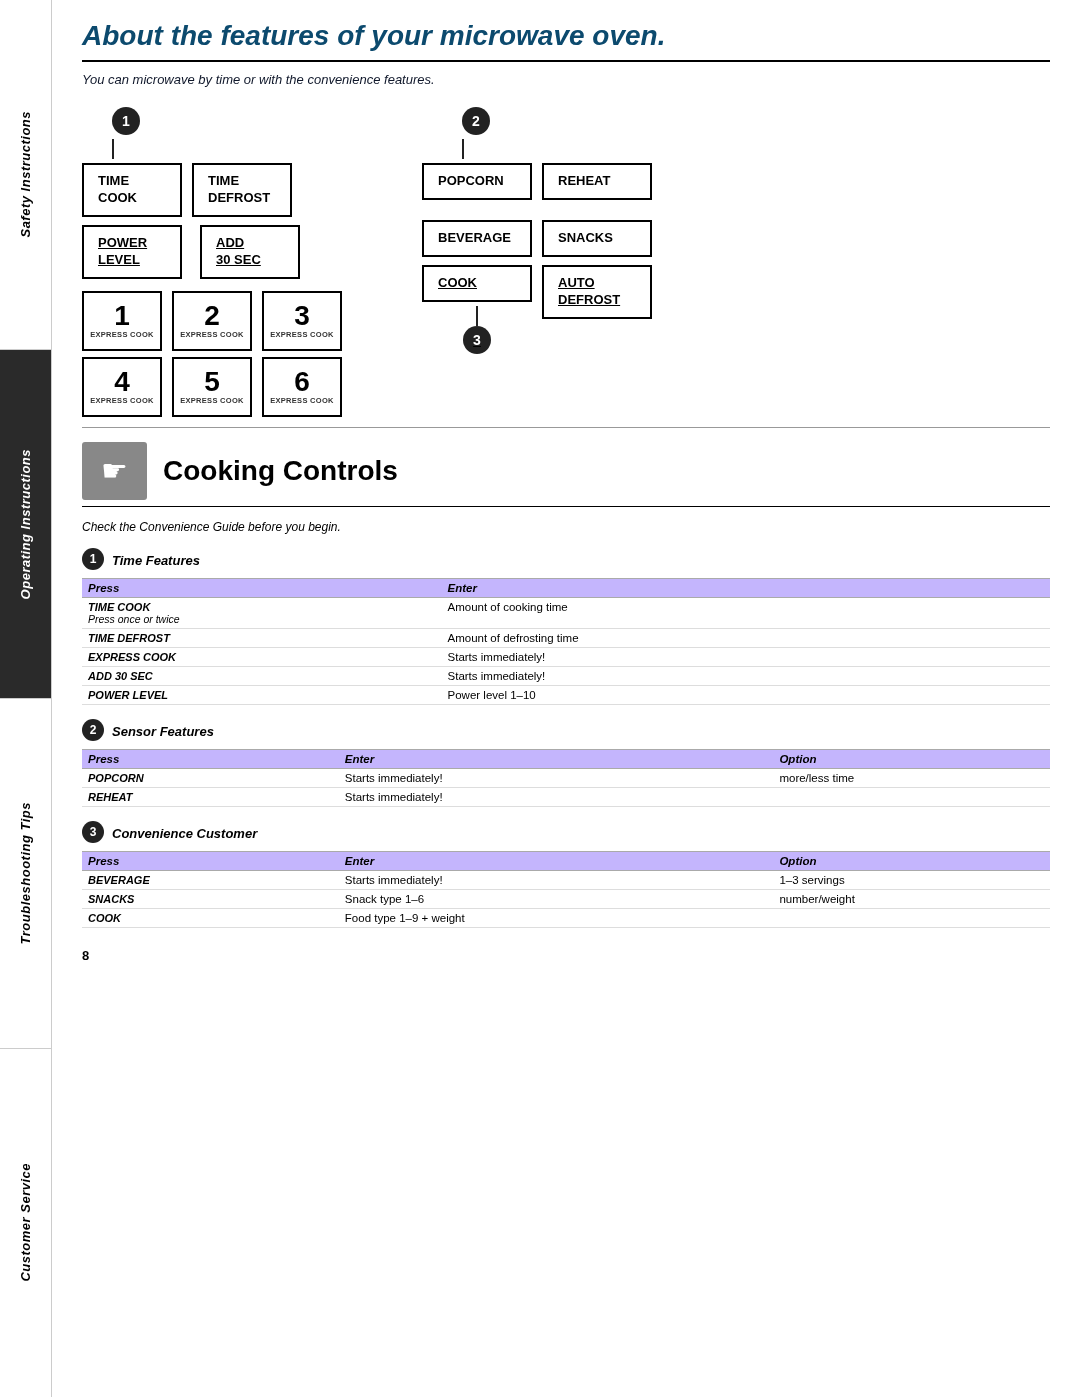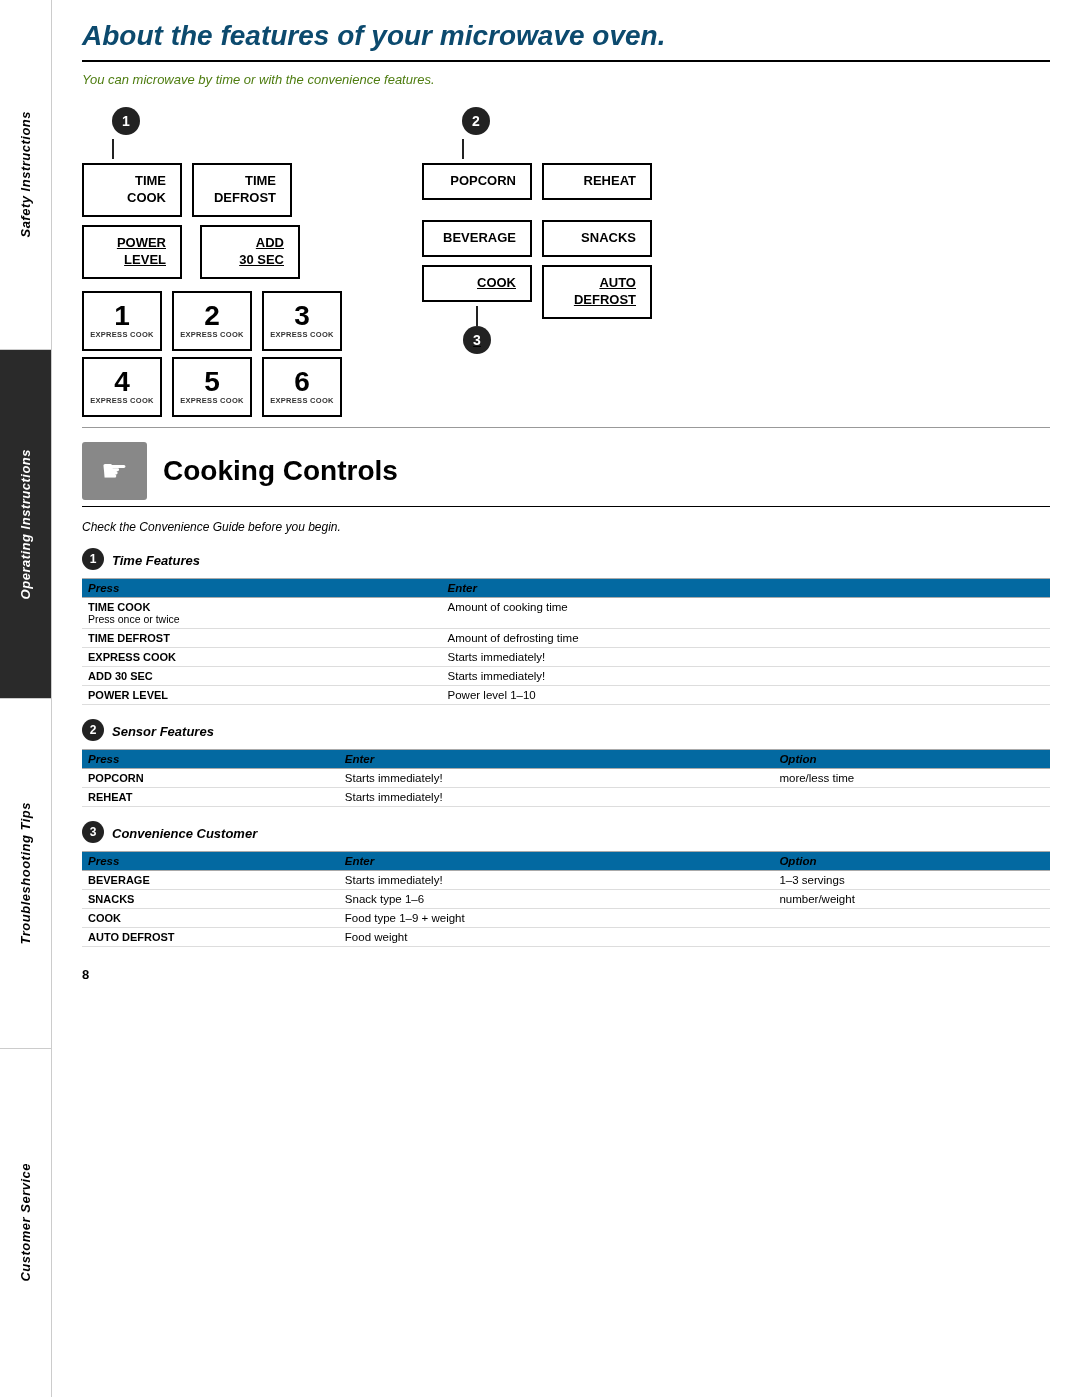--- a/index.html
+++ b/index.html
@@ -62,21 +62,21 @@
       margin-bottom: 8px;
     }
     .page-title-rule {
       border: none;
       border-top: 2px solid #000;
       margin-bottom: 10px;
     }
     .page-subtitle {
       font-size: 13px;
       font-style: italic;
-      color: #4d7c0f;
+      color: #0f172a;
       margin-bottom: 20px;
     }
 
     
     .circle-badge {
       width: 28px;
       height: 28px;
       border-radius: 50%;
       background: #222;
       color: #fff;
@@ -92,21 +92,21 @@
     .btn-row {
       display: flex;
       gap: 10px;
       align-items: flex-start;
     }
     .ctrl-btn {
       border: 2.5px solid #000;
       background: #fff;
       padding: 8px 14px;
       min-width: 90px;
-      text-align: right;
+      text-align: left;
       font-size: 13px;
       font-weight: bold;
       line-height: 1.3;
       cursor: pointer;
     }
     .ctrl-btn.wide {
       min-width: 110px;
     }
 
     
@@ -191,30 +191,31 @@
       border-collapse: collapse;
       font-size: 11.5px;
     }
     .feature-table th {
       text-align: left;
       font-style: italic;
       font-weight: bold;
       border-top: 1px solid #aaa;
       border-bottom: 1px solid #aaa;
       padding: 3px 6px;
-      background: #0369a1;
+      background: #c4b5fd;
     }
     .feature-table td {
       padding: 3px 6px;
       vertical-align: top;
       border-bottom: 1px solid #ddd;
     }
     .feature-table td:first-child {
       font-weight: bold;
       font-size: 11px;
+      font-style: italic;
     }
     .col-press { width: 130px; }
     .col-enter { width: 220px; }
     .col-option { width: 140px; }
 
     
     .page-number {
       font-size: 13px;
       font-weight: bold;
       margin-top: 20px;
@@ -476,25 +477,20 @@
           <tr>
             <td>SNACKS</td>
             <td>Snack type 1–6</td>
             <td>number/weight</td>
           </tr>
           <tr>
             <td>COOK</td>
             <td>Food type 1–9 + weight</td>
             <td></td>
           </tr>
-          <tr>
-            <td>AUTO DEFROST</td>
-            <td>Food weight</td>
-            <td></td>
-          </tr>
         </tbody>
       </table>
     </div>
 
   </div>
 
   <p class="page-number">8</p>
 
 </div>
 

